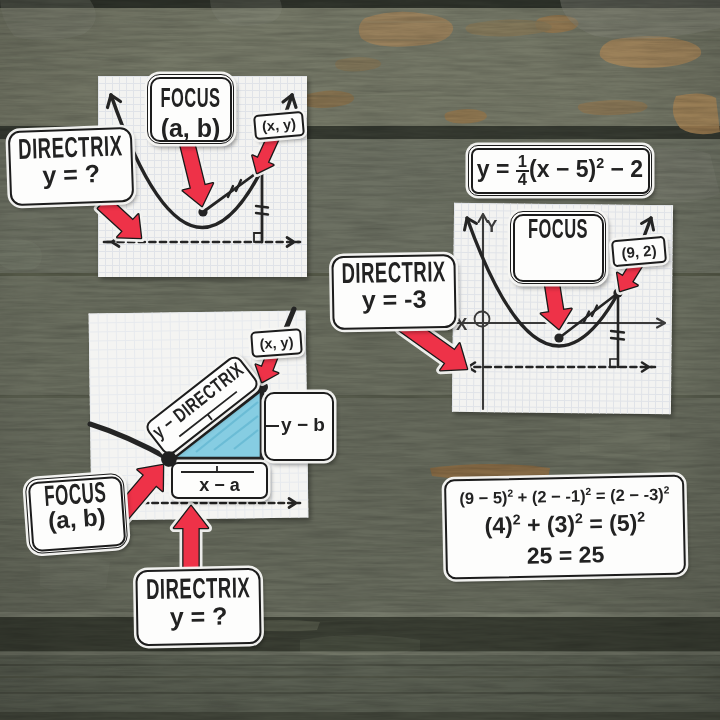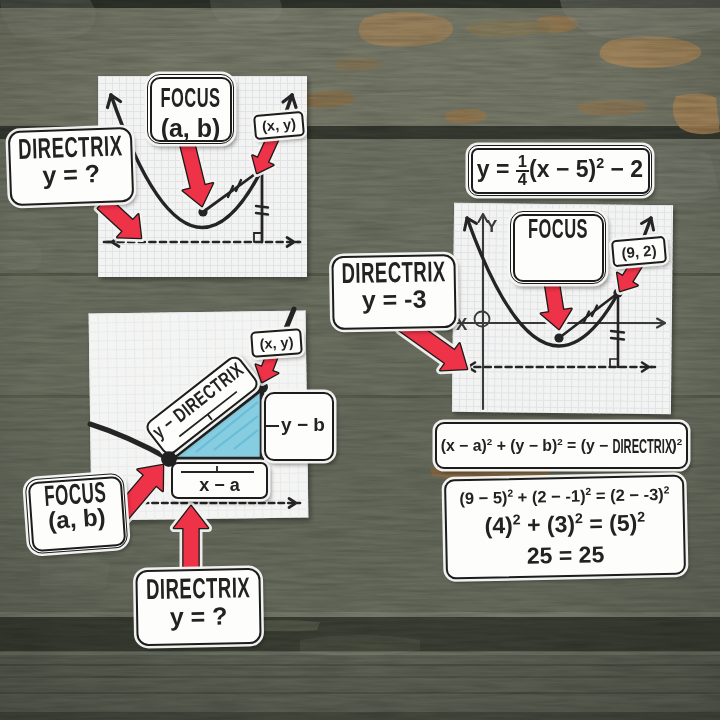--- a/index.html
+++ b/index.html
@@ -241,23 +241,20 @@
     <div style="margin-top:8px;line-height:1;"><span class="mk" style="font-size:16.5px;transform:scaleY(1.7);">FOCUS</span></div>
   </div>
   <div class="lbl" style="left:612px;top:238px;width:50px;height:23px;z-index:3;transform:rotate(-5deg);border-radius:5px;border-width:2px;">
     <div style="font-weight:bold;font-size:15px;line-height:23px;">(9, 2)</div>
   </div>
   <div class="lbl" style="left:332px;top:255px;width:120px;height:70px;z-index:3;transform:rotate(-1deg);border-radius:12px;">
     <div style="margin-top:7px;line-height:1;"><span class="mk" style="font-size:18.5px;transform:scaleY(1.55);">DIRECTRIX</span></div>
     <div style="line-height:1;margin-top:4px;font-weight:bold;font-size:25px;">y = -3</div>
   </div>
 
-  <div class="lbl" style="left:435px;top:422px;width:249px;height:43px;z-index:3;border-radius:9px;border-width:2px;">
-    <div style="font-weight:bold;font-size:15.8px;line-height:43px;">(x − a)<span class="sup">2</span> + (y − b)<span class="sup">2</span> = (y − <span class="mkx" style="font-size:15px;margin:0 -11px;">DIRECTRIX</span>)<span class="sup">2</span></div>
-  </div>
   <div class="lbl" style="left:445px;top:477px;width:236px;height:96px;z-index:3;transform:rotate(-1.2deg);border-radius:10px;border-width:2px;">
     <div style="font-weight:bold;font-size:16.5px;line-height:1;margin-top:9px;">(9 − 5)<span class="sup">2</span> + (2 − -1)<span class="sup">2</span> = (2 − -3)<span class="sup">2</span></div>
     <div style="font-weight:bold;font-size:23px;line-height:1;margin-top:8px;">(4)<span class="sup">2</span> + (3)<span class="sup">2</span> = (5)<span class="sup">2</span></div>
     <div style="font-weight:bold;font-size:23px;line-height:1;margin-top:8px;">25 = 25</div>
   </div>
   <svg class="layer" width="720" height="720" viewBox="0 0 720 720" style="z-index:4;pointer-events:none;">
     <circle cx="169" cy="459" r="7.8" fill="#202020"></circle>
   </svg>
 </div>
 

